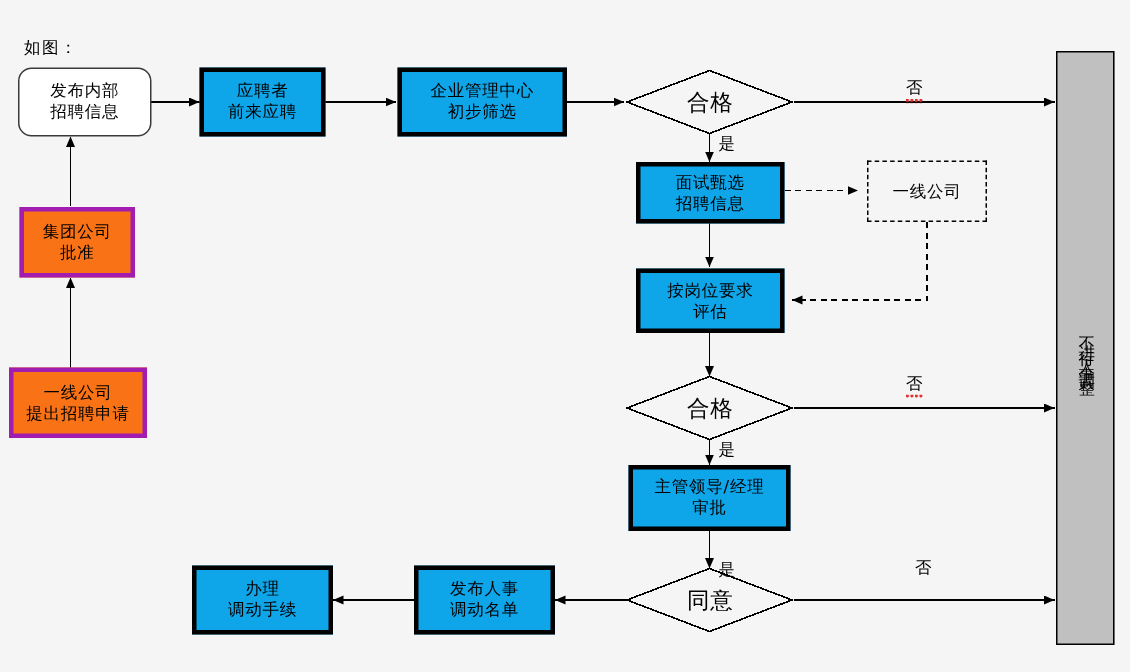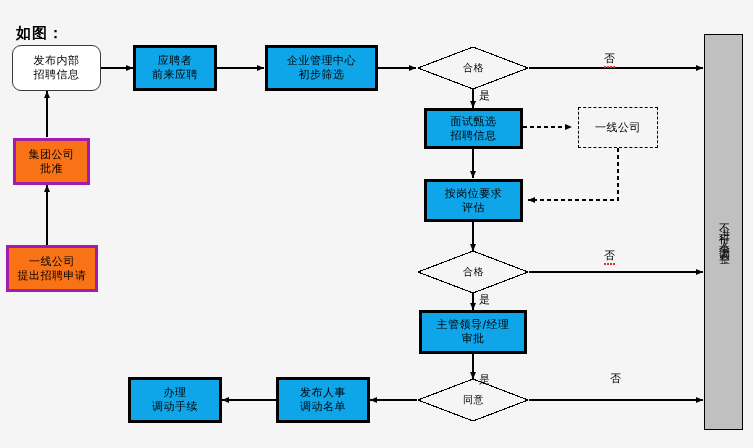--- a/index.html
+++ b/index.html
@@ -40,39 +40,39 @@
     letter-spacing:5px;
     flex-direction:row;
     font-size:11px;
   }
 
   
   .diamond{position:absolute;}
   .diamond .dtext{
     position:absolute;left:0;top:0;width:100%;height:100%;
     display:flex;align-items:center;justify-content:center;
-    font-size:10px;color:#000;letter-spacing:0.5px;
+    font-size:15px;color:#000;letter-spacing:0.5px;
   }
 
   
   .edge-label{
     position:absolute;font-size:11px;color:#000;white-space:nowrap;
     letter-spacing:0.5px;
   }
   .spell{
     background-image:radial-gradient(circle at 1px 1px, #e03030 1px, transparent 1.2px);
     background-size:3px 3px;
     background-repeat:repeat-x;
     background-position:left bottom;
     padding-bottom:3px;
   }
 
   #caption{
     position:absolute;left:16px;top:24px;
-    font-size:15px;color:#000;letter-spacing:1px;font-weight:bold;
+    font-size:11px;color:#000;letter-spacing:1px;
   }
 </style>
 </head>
 <body>
 
 <svg id="canvas" width="753" height="448" viewBox="0 0 753 448" xmlns="http://www.w3.org/2000/svg">
   <defs>
     <marker id="ah" markerWidth="8" markerHeight="8" refX="7" refY="3" orient="auto" markerUnits="userSpaceOnUse">
       <path d="M0,0 L7,3 L0,6 z" fill="#000"></path>
     </marker>

